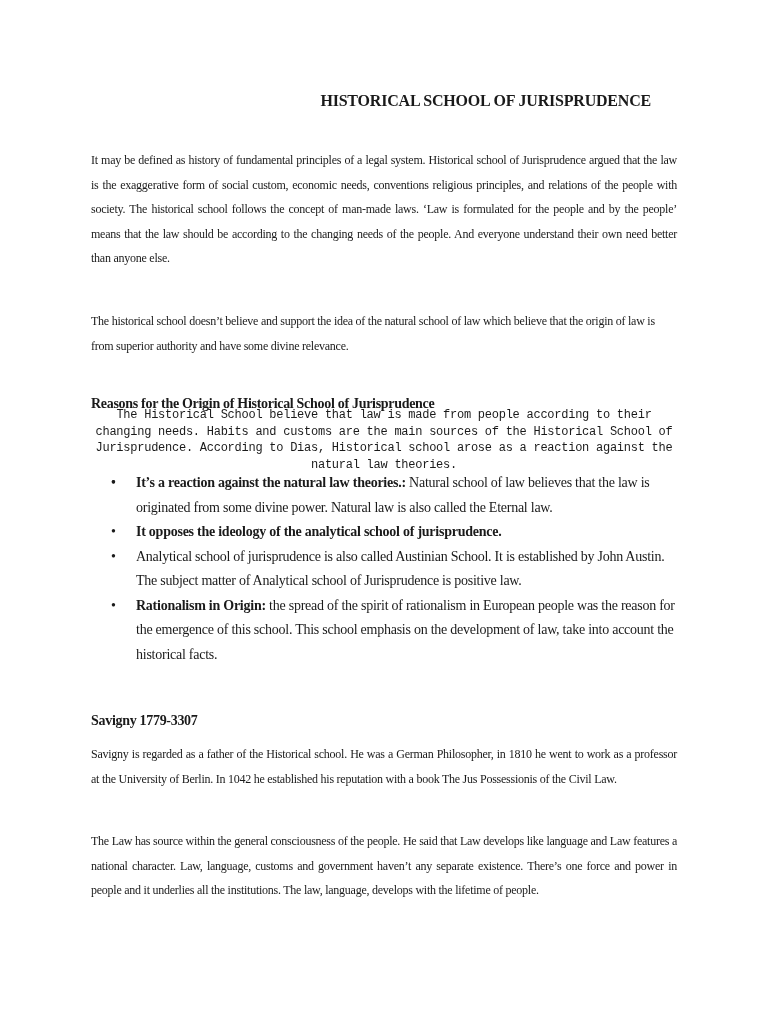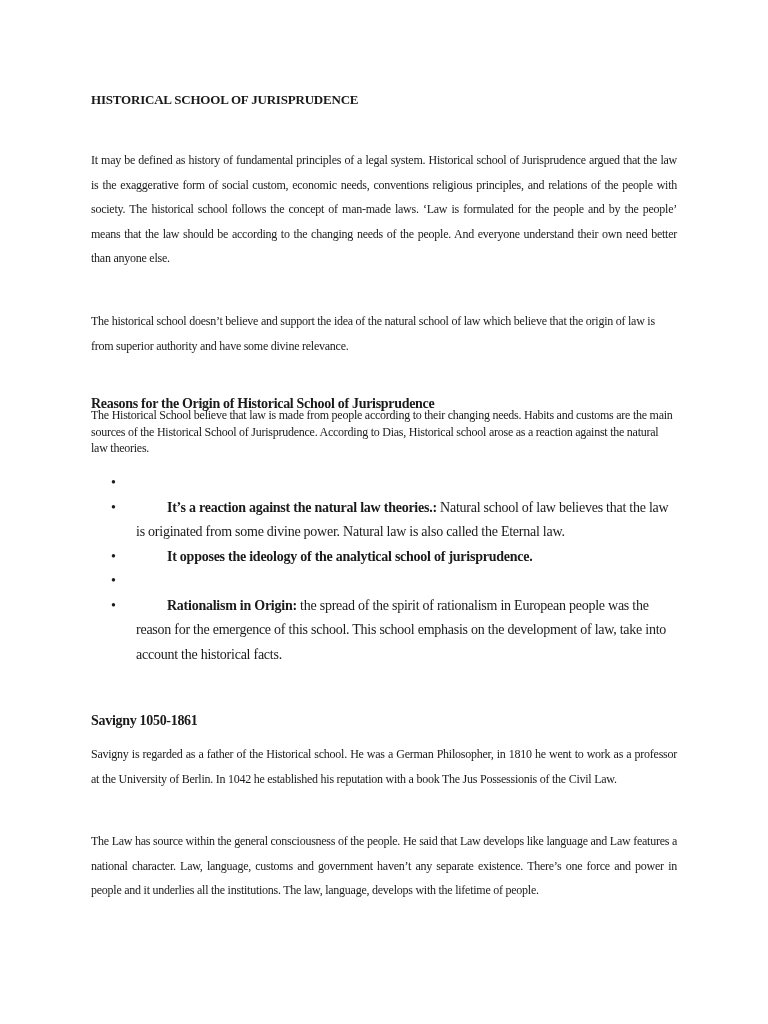--- a/index.html
+++ b/index.html
@@ -1,29 +1,29 @@
 <!DOCTYPE html>
 <html><head>
 <meta charset="utf-8">
 <style>
   html, body { margin: 0; padding: 0; background: #ffffff; }
   body { width: 768px; height: 1024px; overflow: hidden; position: relative;
          font-family: "Liberation Serif", "DejaVu Serif", serif; color: #1a1a1a; }
   .page { position: absolute; left: 91px; top: 0; width: 586px; }
-  .title { position: absolute; top: 92px; left: 0; width: 560px; text-align: left;
-           font-weight: bold; font-size: 13px; letter-spacing: -0.2px; }
+  .title { position: absolute; top: 92px; left: 0; width: 560px; text-align: right;
+           font-weight: bold; font-size: 16px; letter-spacing: -0.2px; }
   .para { position: absolute; left: 0; width: 586px; font-size: 12px; line-height: 24.5px;
           text-align: justify; letter-spacing: -0.25px; margin: 0; }
-  .para.tight { line-height: 16.5px; text-align: left; }
+  .para.tight { line-height: 16.5px; text-align: center; font-family: Liberation Mono, monospace; }
   .para.left { text-align: left; }
   .heading { position: absolute; left: 0; font-weight: bold; font-size: 14px; letter-spacing: -0.3px; margin: 0; }
   ul.bullets { position: absolute; left: 0; top: 471px; width: 586px; margin: 0; padding: 0; list-style: none; }
   ul.bullets li { position: relative; padding-left: 45px; font-size: 14px; line-height: 24.5px; letter-spacing: -0.25px; }
   ul.bullets li .dot { position: absolute; left: 20px; top: 0; }
-  b { font-weight: bold; margin-left: 31px; }
+  b { font-weight: bold; }
 </style>
 </head>
 <body>
 
 <div class="page">
   <div class="title">HISTORICAL SCHOOL OF JURISPRUDENCE</div>
 
   <p class="para" style="top:148px;">It may be defined as history of fundamental principles of a legal system. Historical school of Jurisprudence argued that the law is the exaggerative form of social custom, economic needs, conventions religious principles, and relations of the people with society. The historical school follows the concept of man-made laws. ‘Law is formulated for the people and by the people’ means that the law should be according to the changing needs of the people. And everyone understand their own need better than anyone else.</p>
 
   <p class="para left" style="top:309px;">The historical school doesn’t believe and support the idea of the natural school of law which believe that the origin of law is from superior authority and have some divine relevance.</p>
@@ -40,26 +40,26 @@
     <li>
       <span class="dot">•</span>
       <b>It’s a reaction against the natural law theories.:</b><span> Natural school of law believes that the law is originated from some divine power. Natural law is also called the Eternal law.</span>
     </li>
     <li>
       <span class="dot">•</span>
       <b>It opposes the ideology of the analytical school of jurisprudence.</b><span></span>
     </li>
     <li>
       <span class="dot">•</span>
-      <b></b>
+      <b></b><span>Analytical school of jurisprudence is also called Austinian School. It is established by John Austin. The subject matter of Analytical school of Jurisprudence is positive law.</span>
     </li>
     <li>
       <span class="dot">•</span>
       <b>Rationalism in Origin:</b><span> the spread of the spirit of rationalism in European people was the reason for the emergence of this school. This school emphasis on the development of law, take into account the historical facts.</span>
     </li>
   </ul>
 
-  <p class="heading" style="top:713px;">Savigny 1050-1861</p>
+  <p class="heading" style="top:713px;">Savigny 1779-3307</p>
 
   <p class="para" style="top:742px;">Savigny is regarded as a father of the Historical school.  He was a German Philosopher, in 1810 he went to work as a professor at the University of Berlin. In 1042 he established his reputation with a book The Jus Possessionis of the Civil Law.</p>
 
   <p class="para" style="top:829px;">The Law has source within the general consciousness of the people. He said that Law develops like language and Law features a national character. Law, language, customs and government haven’t any separate existence. There’s one force and power in people and it underlies all the institutions. The law, language, develops with the lifetime of people.</p>
 </div>
 
 </body></html>

